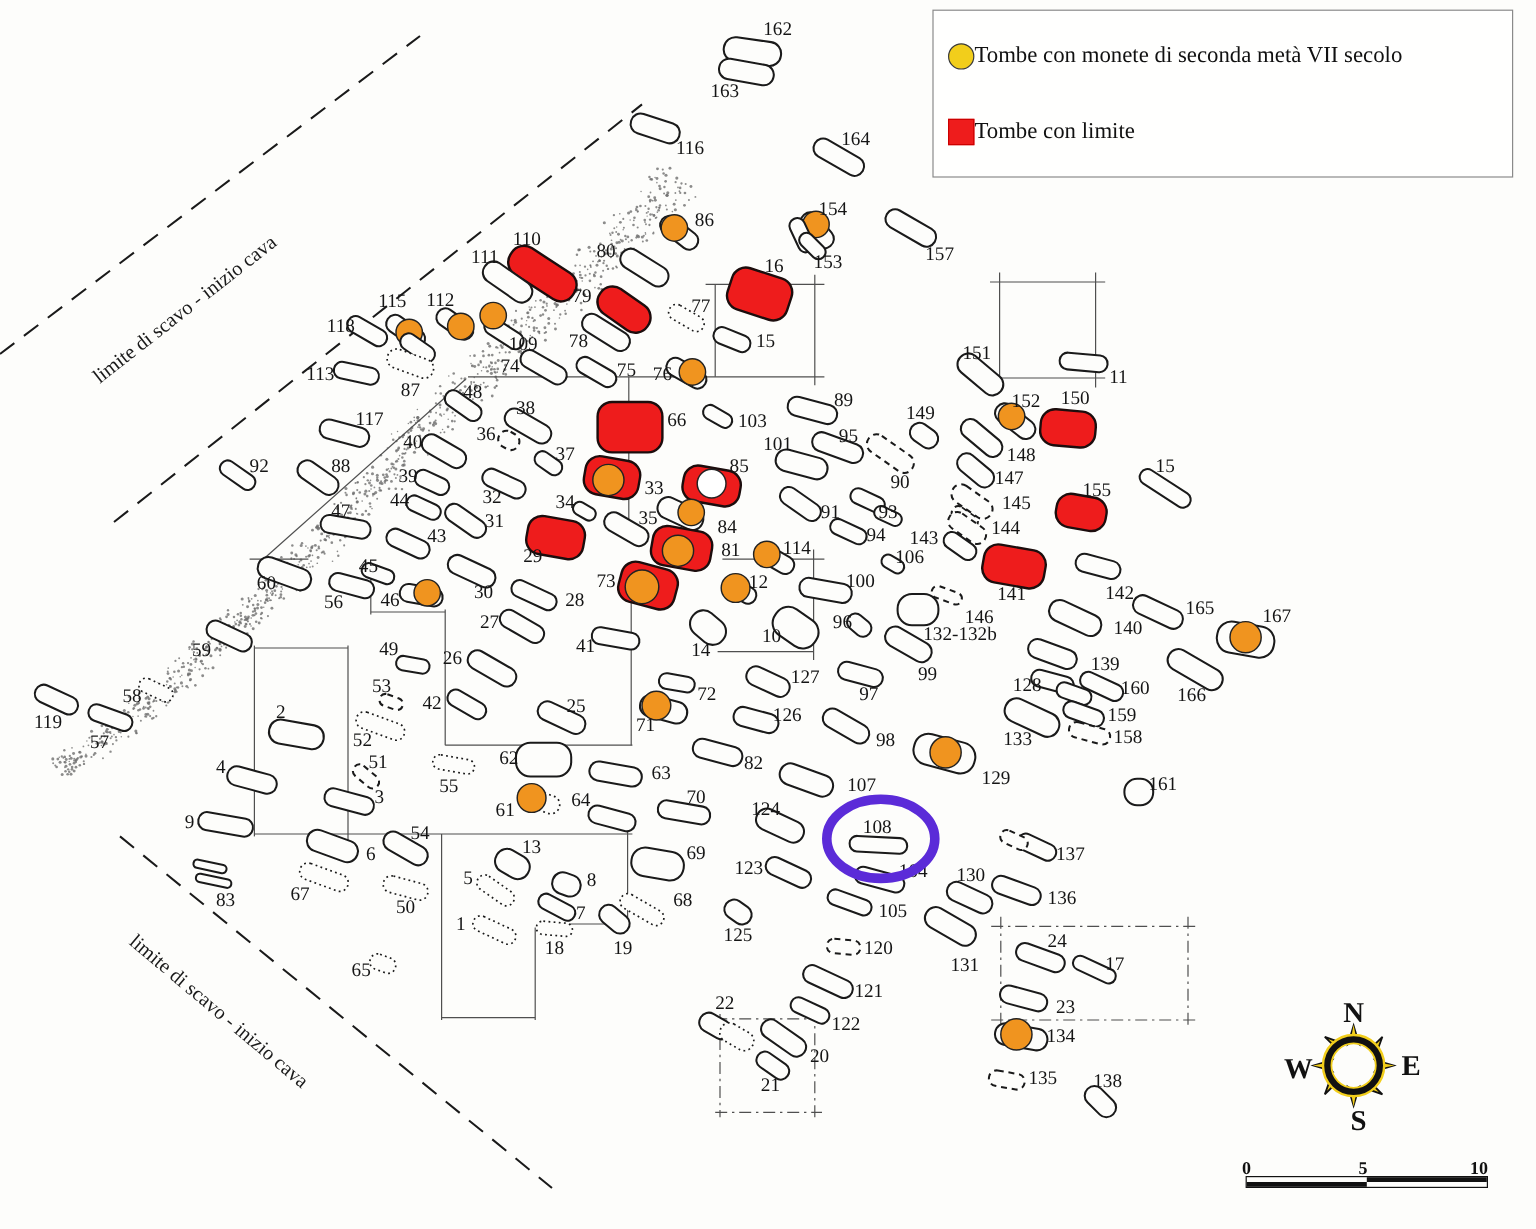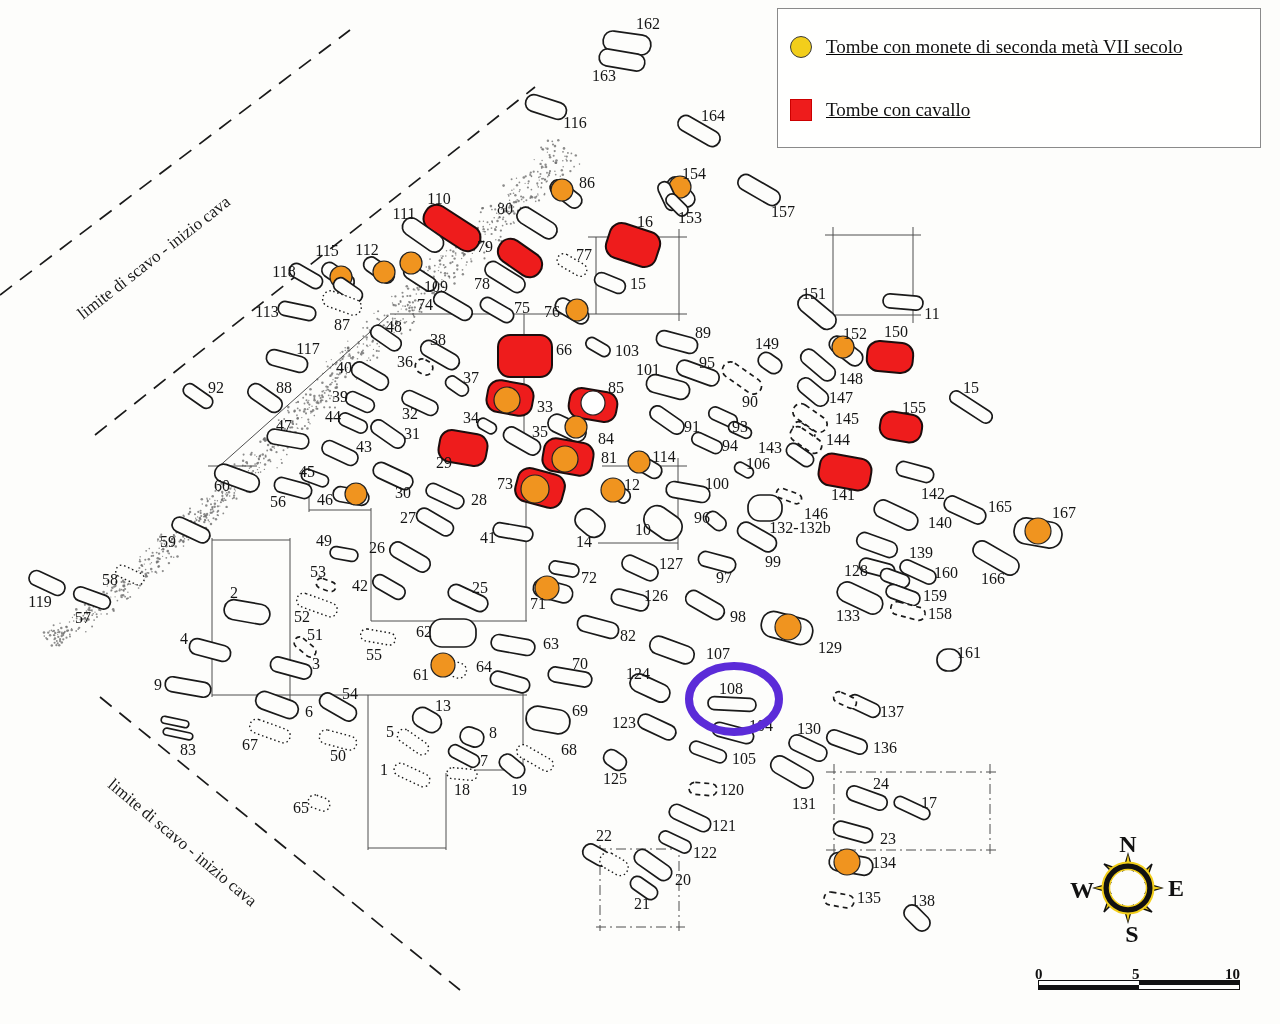--- a/index.html
+++ b/index.html
@@ -2,21 +2,21 @@
 <html><head>
 <meta charset="utf-8">
 <style>
   html,body{margin:0;padding:0;background:#fff;}
   body{width:1280px;height:1024px;position:relative;overflow:hidden;
        font-family:"Liberation Serif", serif; background:#fdfdfb;}
   #map-svg{position:absolute;left:0;top:0;}
   .legend{position:absolute;left:777px;top:8px;width:484px;height:140px;
       background:#fffffe;border:1px solid #8a8a8a;box-sizing:border-box;
       display:flex;flex-direction:column;justify-content:space-around;padding:6px 0;}
-  .legend-row{display:flex;align-items:flex-start;gap:14px;padding-left:12px;text-decoration:underline;}
+  .legend-row{display:flex;align-items:flex-start;padding-left:12px;}
   .swatch{width:22px;height:22px;flex:0 0 auto;}
   .swatch.circle{border-radius:50%;border:1.5px solid #3a3a3a;box-sizing:border-box;}
   .swatch.yellow{background:#f2ce1b;}
   .swatch.white{background:#fcfcf4;}
   .swatch.red{background:#ee1c1c;border:1px solid #c00;box-sizing:border-box;}
   .legend-label{font-size:19px;color:#111;}
   .boundary-label{position:absolute;font-size:17px;color:#1a1a1a;white-space:nowrap;
       transform-origin:center center;}
   .bl-top{left:60px;top:248px;transform:rotate(-38deg);}
   .bl-bottom{left:88px;top:833px;transform:rotate(40deg);}
@@ -1942,21 +1942,21 @@
     <ellipse cx="734" cy="699" rx="45" ry="33" fill="none" stroke="#5b2bd8" stroke-width="8"></ellipse>
   </svg>
 
 <div class="legend">
   <div class="legend-row">
     <div class="swatch circle yellow"></div>
     <div class="legend-label">Tombe con monete di seconda metà VII secolo</div>
   </div>
   <div class="legend-row">
     <div class="swatch red"></div>
-    <div class="legend-label">Tombe con cavallo</div>
+    <div class="legend-label">Tombe con limite</div>
   </div>
 </div>
 
 <div class="boundary-label bl-top">limite di scavo - inizio cava</div>
 <div class="boundary-label bl-bottom">limite di scavo - inizio cava</div>
 
 <svg class="compass" width="120" height="120" viewBox="0 0 120 120">
   <g transform="translate(58,58)">
     <g>
       <path d="M0,-36 L6,-16 L0,-20 L-6,-16 Z" fill="#111"></path>

